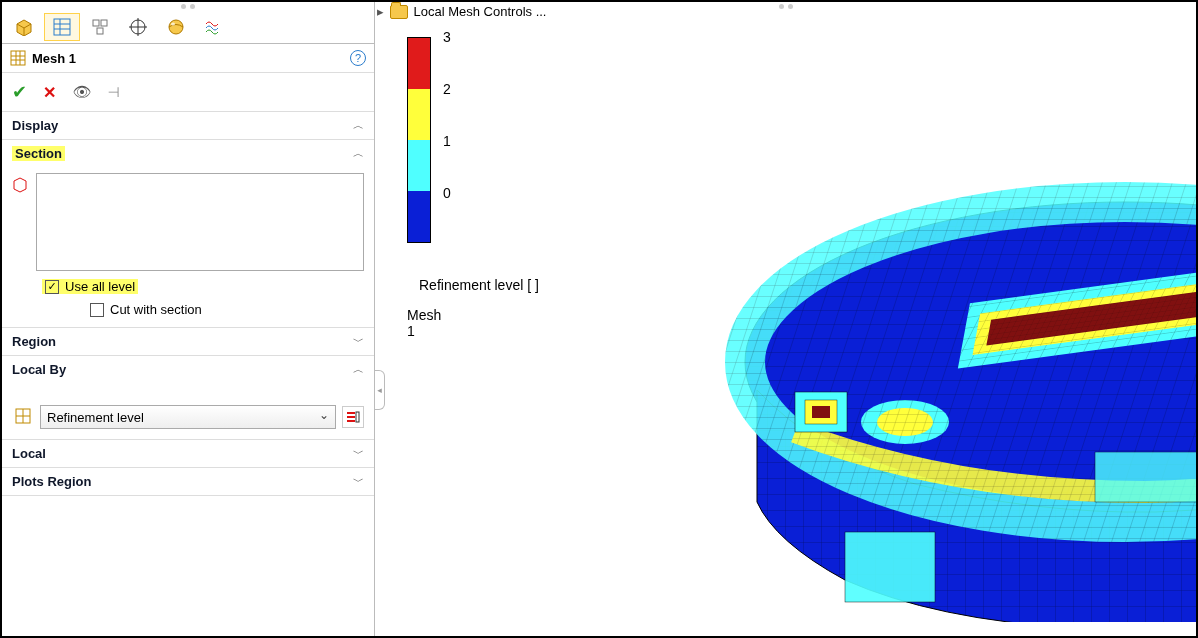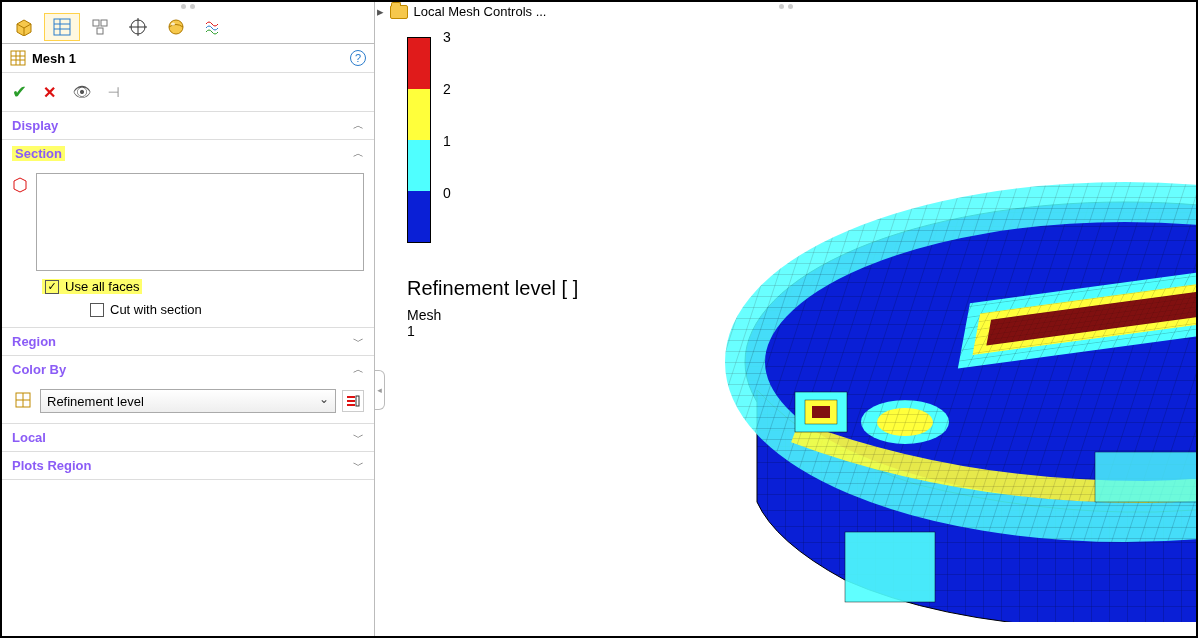--- a/index.html
+++ b/index.html
@@ -26,53 +26,53 @@
 
 .accept-row { display: flex; align-items: center; gap: 16px; padding: 8px 10px; border-bottom: 1px solid #ddd; }
 .check-ic { color: #2a9d2a; font-size: 18px; }
 .x-ic { color: #d11; font-size: 16px; font-weight: bold; }
 .eye-ic { color: #555; font-size: 15px; }
 .pin-ic { color: #888; font-size: 14px; }
 
 
 .sec { border-bottom: 1px solid #ddd; }
 .sec-head { display: flex; align-items: center; justify-content: space-between; padding: 6px 10px; cursor: pointer; }
-.sec-head .label { font-weight: 600; color: #8b5cf6; }
+.sec-head .label { font-weight: 600; color: #0f172a; }
 .sec-head .chev { color: #555; font-size: 11px; }
 .sec-body { padding: 6px 10px 10px 10px; }
 
 .combo { width: 100%; height: 24px; border: 1px solid #aaa; background: linear-gradient(#fff,#eee); padding: 0 20px 0 6px; position: relative; display: flex; align-items: center; }
 .combo::after { content: "⌄"; position: absolute; right: 6px; top: 2px; color: #444; font-size: 12px; }
 .combo.inset { margin-left: 22px; width: calc(100% - 22px); }
 
 .surface-row { display: flex; gap: 6px; }
 .surface-icon { width: 18px; padding-top: 4px; }
 .listbox { flex: 1; height: 98px; border: 1px solid #aaa; background: #fff; }
 .chk-row { display: flex; align-items: center; gap: 6px; margin: 8px 0 0 30px; padding-left: 48px; }
 .chk { width: 14px; height: 14px; border: 1px solid #555; display: inline-flex; align-items: center; justify-content: center; font-size: 11px; color: #000; }
 
-.colorby-row { display: flex; align-items: center; gap: 6px; }
+.colorby-row { display: flex; align-items: center; gap: 6px; margin-top: 16px; }
 .colorby-row .mini { width: 22px; text-align: center; }
 .colorby-row .combo { flex: 1; }
 .opts-btn { width: 22px; height: 22px; border: 1px solid #ccc; display: flex; align-items: center; justify-content: center; }
 
 
 .hl { background: #ffff6b; padding: 0 3px; }
 
 
 .breadcrumb { position: absolute; top: 2px; left: 2px; display: flex; align-items: center; gap: 6px; font-size: 13px; }
 .folder-ic { width: 18px; height: 14px; background: #f6c84c; border: 1px solid #c08a00; border-radius: 2px; display: inline-block; position: relative; }
 .folder-ic::before { content: ""; position: absolute; width: 8px; height: 3px; background: #f6c84c; border: 1px solid #c08a00; border-bottom: none; top: -4px; left: 0; border-radius: 2px 2px 0 0; }
 
 .legend { position: absolute; left: 32px; top: 35px; }
 .legend-bar { width: 24px; height: 206px; display: flex; flex-direction: column; border: 1px solid #000; }
 .legend-seg { flex: 1; }
 .legend-labels { position: absolute; left: 36px; top: -8px; height: 220px; }
 .legend-labels div { position: absolute; left: 0; font-size: 14px; }
-.legend-title { position: absolute; left: 0; top: 240px; font-size: 20px; white-space: nowrap; }
+.legend-title { position: absolute; left: 12px; top: 240px; font-size: 14px; white-space: nowrap; }
 .legend-sub { position: absolute; left: 0; top: 270px; font-size: 14px; }
 
 .mesh-svg { position: absolute; left: 320px; top: 140px; }
 
 .divider-tab { position: absolute; left: 373px; top: 368px; width: 10px; height: 40px; border: 1px solid #bbb; border-left: none; background: #fff; border-radius: 0 6px 6px 0; display: flex; align-items: center; justify-content: center; color: #999; font-size: 9px; }
 </style>
 </head>
 <body>
 
 <div class="main">
@@ -164,39 +164,39 @@
         <div class="surface-row">
           <div class="surface-icon">
             <svg width="16" height="16">
                 <polygon points="2,4 8,1 14,4 14,12 8,15 2,12" fill="none" stroke="#d11"></polygon>
               </svg>
           </div>
           <div class="listbox"></div>
         </div>
         <div class="chk-row hl" style="display:inline-flex;">
           <span class="chk">✓</span>
-          <span>Use all faces</span>
+          <span>Use all level</span>
         </div>
         <div class="chk-row">
           <span class="chk"></span>
           <span>Cut with section</span>
         </div>
       </div>
     </div>
 
     <div class="sec">
       <div class="sec-head">
         <span class="label">Region</span>
         <span class="chev">﹀</span>
       </div>
     </div>
 
     <div class="sec">
       <div class="sec-head">
-        <span class="label">Color By</span>
+        <span class="label">Local By</span>
         <span class="chev">︿</span>
       </div>
       <div class="sec-body">
         <div class="colorby-row">
           <div class="mini">
             <svg width="16" height="16">
                 <rect x="1" y="1" width="14" height="14" fill="none" stroke="#c08a00"></rect>
                 <line x1="1" y1="8" x2="15" y2="8" stroke="#c08a00"></line>
                 <line x1="8" y1="1" x2="8" y2="15" stroke="#c08a00"></line>
               </svg>

